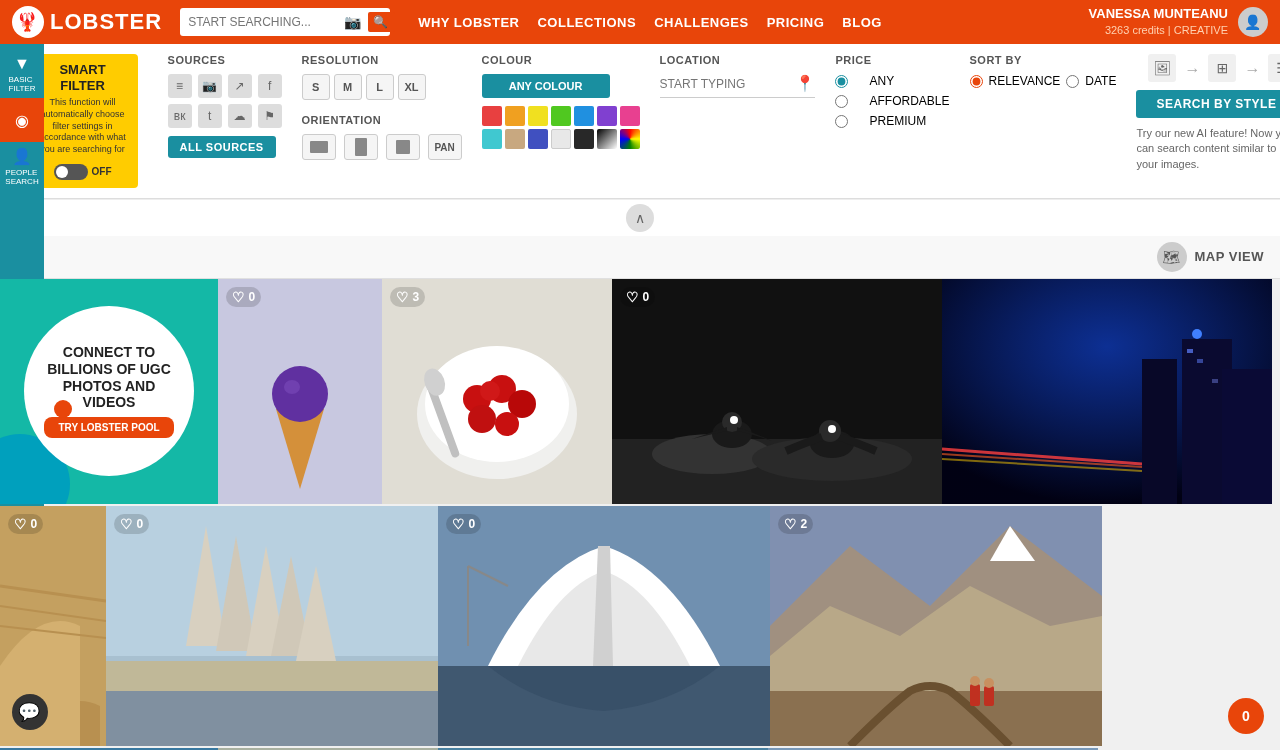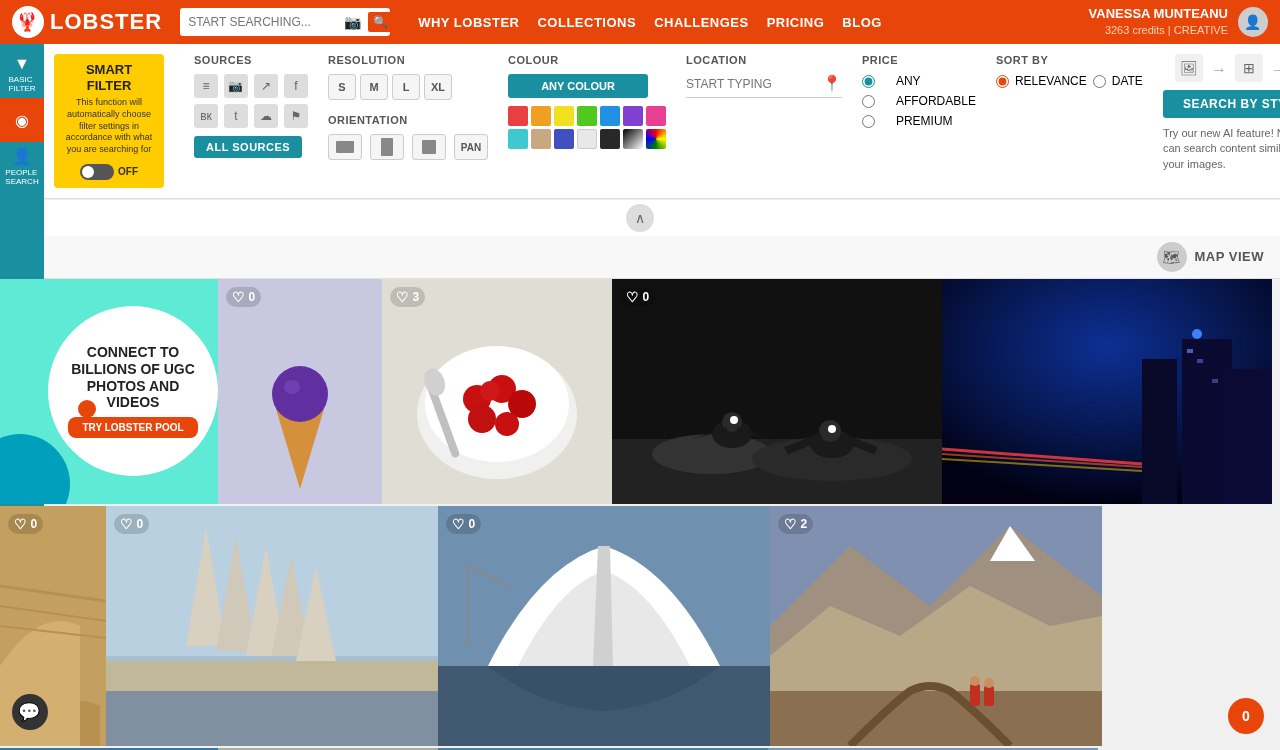--- a/index.html
+++ b/index.html
@@ -275,21 +275,21 @@
       background: #1a8fa0;
       color: white;
       border: none;
       border-radius: 3px;
       padding: 6px 16px;
       font-size: 11px;
       font-weight: bold;
       cursor: pointer;
       text-transform: uppercase;
       margin-bottom: 8px;
-      width: 140px;
+      width: 128px;
     }
     .colour-swatches {
       display: grid;
       grid-template-columns: repeat(7, 20px);
       gap: 3px;
     }
     .colour-swatch {
       width: 20px;
       height: 20px;
       border-radius: 2px;
@@ -416,24 +416,24 @@
     }
 
     .img-cell {
       position: relative;
       overflow: hidden;
       background: #ddd;
     }
 
     
     .promo-cell {
-      background: #5eead4;
-      display: flex;
-      align-items: center;
-      justify-content: flex-end;
+      background: #14b8a6;
+      display: flex;
+      align-items: center;
+      justify-content: center;
       position: relative;
       overflow: hidden;
     }
     .promo-circle {
       width: 170px;
       height: 170px;
       background: white;
       border-radius: 50%;
       display: flex;
       flex-direction: column;
@@ -587,21 +587,21 @@
     </div>
     <div class="sidebar-item active">
       <span class="sidebar-icon">◉</span>
     </div>
     <div class="sidebar-item">
       <span class="sidebar-icon">👤</span>
       <span style="font-size:8px">PEOPLE<br>SEARCH</span>
     </div>
   </div>
 
-  <div class="filter-bar" style="padding-left: 54px;">
+  <div class="filter-bar" style="padding-left: 54px; justify-content: center;">
     <div class="smart-filter-panel">
       <div class="smart-filter-title">SMART FILTER</div>
       <div class="smart-filter-desc">This function will automatically choose filter settings in accordance with what you are searching for</div>
       <div class="toggle-switch">
         <div class="toggle-track">
           <div class="toggle-knob"></div>
         </div>
         <span class="toggle-label">OFF</span>
       </div>
     </div>

